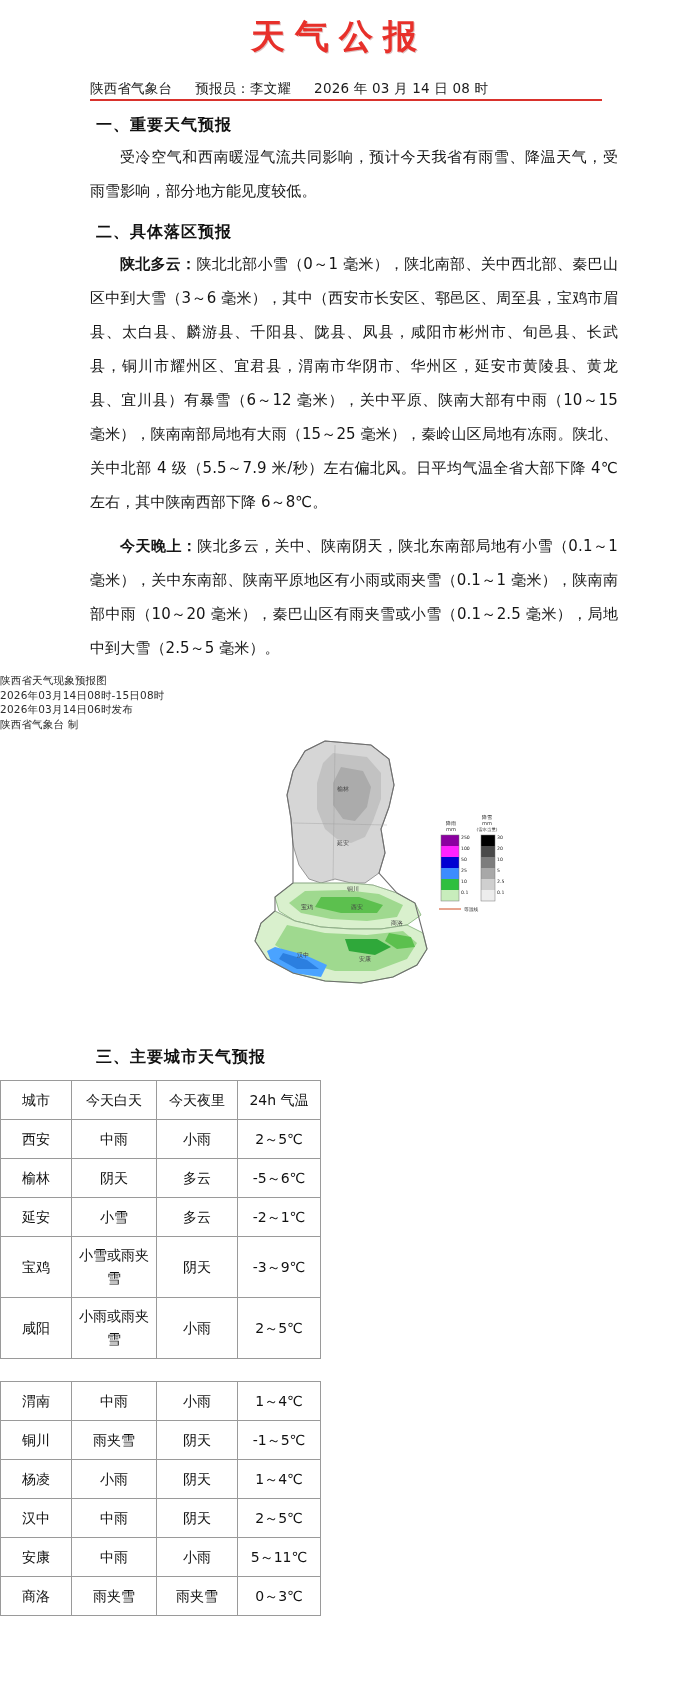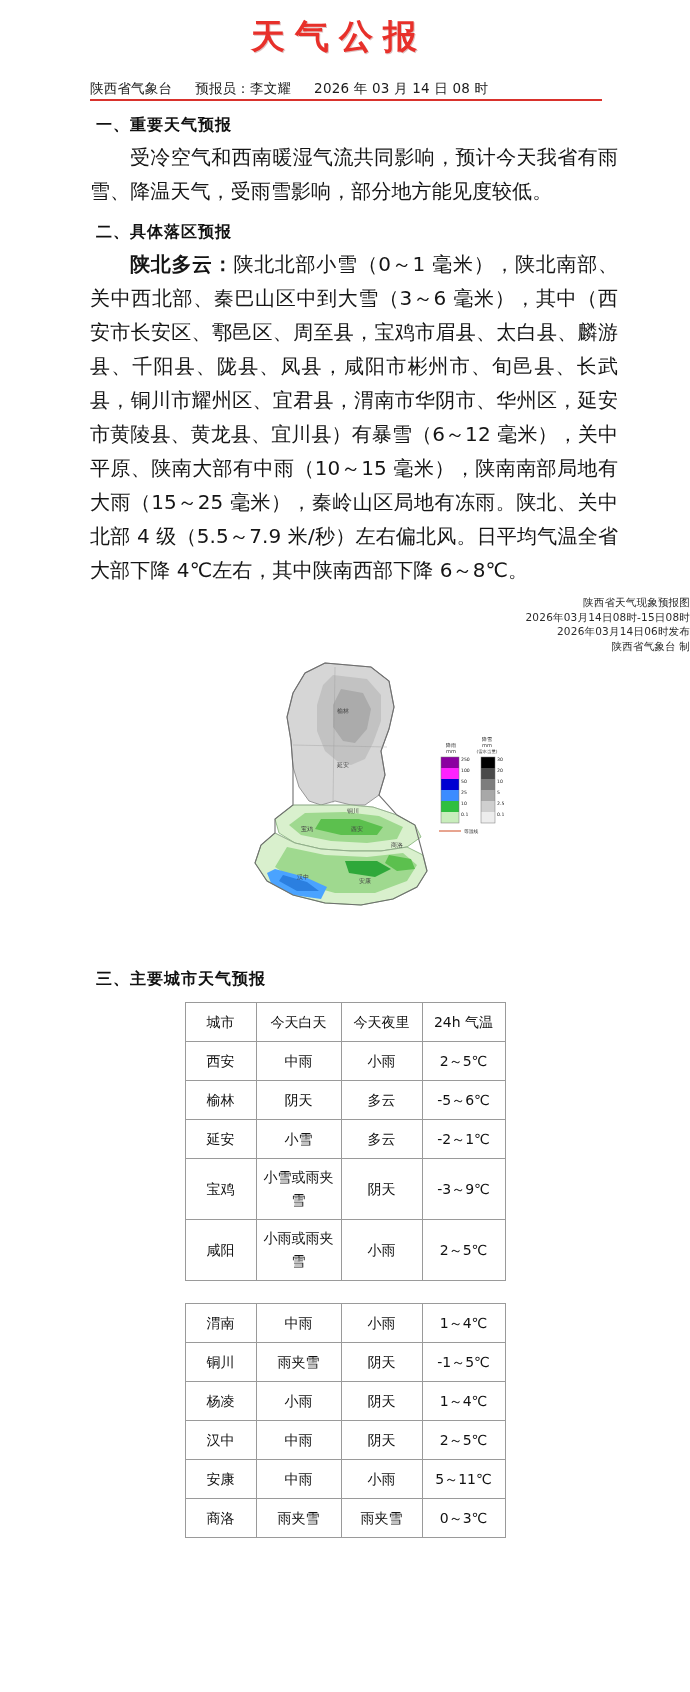--- a/index.html
+++ b/index.html
@@ -41,35 +41,35 @@
   .sec-head{
     margin:14px 0 4px 0;
     padding-left:96px;
     font-size:16px;
     font-weight:bold;
     letter-spacing:1px;
     color:#111;
   }
   p.para{
     margin:0 72px 0 90px;
-    font-size:20px;
+    font-size:15px;
     line-height:34px;
     text-align:justify;
     text-justify:inter-ideograph;
     text-indent:2em;
     color:#151515;
     letter-spacing:.1px;
   }
   p.para + p.para{margin-top:10px;}
   .lead{font-weight:bold;}
 
   
   .map-block{
     margin:8px 0 0 0;
-    text-align:right;
+    text-align:left;
   }
   .map-head{
     font-size:10.5px;
     line-height:14.5px;
     color:#2b2b2b;
     letter-spacing:.2px;
   }
   .map-canvas{
     position:relative;
     width:340px;
@@ -80,21 +80,21 @@
 
   .map-caption{
     margin-top:4px;
     font-size:15.5px;
     font-weight:bold;
     letter-spacing:.6px;
     color:#111;
   }
 
   
-  .tbl-wrap{margin:12px 0 0 0;display:flex;justify-content:center;}
+  .tbl-wrap{margin:12px 0 0 0;display:flex;}
   table.fc{
     border-collapse:collapse;
     width:300px;
     table-layout:fixed;
   }
   table.fc td{
     border:1px solid #9a9a9a;
     text-align:center;
     vertical-align:middle;
     font-size:14px;
@@ -125,20 +125,21 @@
       <span class="sp"></span>
       <span>2026 年 03 月 14 日 08 时</span>
     </div>
   </div>
 
   <div class="sec-head">一、重要天气预报</div>
   <p class="para">受冷空气和西南暖湿气流共同影响，预计今天我省有雨雪、降温天气，受雨雪影响，部分地方能见度较低。</p>
 
   <div class="sec-head">二、具体落区预报</div>
   <p class="para"><span class="lead">陕北多云：</span><span>陕北北部小雪（0～1 毫米），陕北南部、关中西北部、秦巴山区中到大雪（3～6 毫米），其中（西安市长安区、鄠邑区、周至县，宝鸡市眉县、太白县、麟游县、千阳县、陇县、凤县，咸阳市彬州市、旬邑县、长武县，铜川市耀州区、宜君县，渭南市华阴市、华州区，延安市黄陵县、黄龙县、宜川县）有暴雪（6～12 毫米），关中平原、陕南大部有中雨（10～15 毫米），陕南南部局地有大雨（15～25 毫米），秦岭山区局地有冻雨。陕北、关中北部 4 级（5.5～7.9 米/秒）左右偏北风。日平均气温全省大部下降 4℃左右，其中陕南西部下降 6～8℃。</span></p>
+  <p class="para"><span class="lead">今天晚上：</span><span>陕北多云，关中、陕南阴天，陕北东南部局地有小雪（0.1～1 毫米），关中东南部、陕南平原地区有小雨或雨夹雪（0.1～1 毫米），陕南南部中雨（10～20 毫米），秦巴山区有雨夹雪或小雪（0.1～2.5 毫米），局地中到大雪（2.5～5 毫米）。</span></p>
 
   <div class="map-block">
     <div class="map-head">陕西省天气现象预报图</div>
     <div class="map-head">2026年03月14日08时-15日08时</div>
     <div class="map-head">2026年03月14日06时发布</div>
     <div class="map-head">陕西省气象台  制</div>
 
     <div class="map-canvas">
       <svg width="340" height="300" viewBox="0 0 340 300" xmlns="http://www.w3.org/2000/svg">
 

